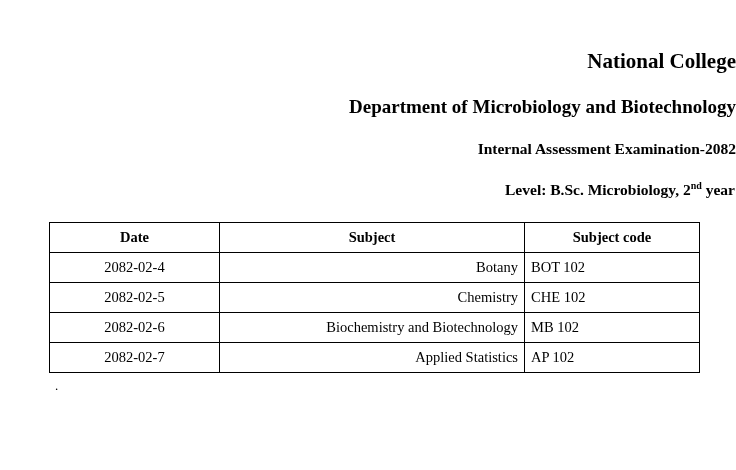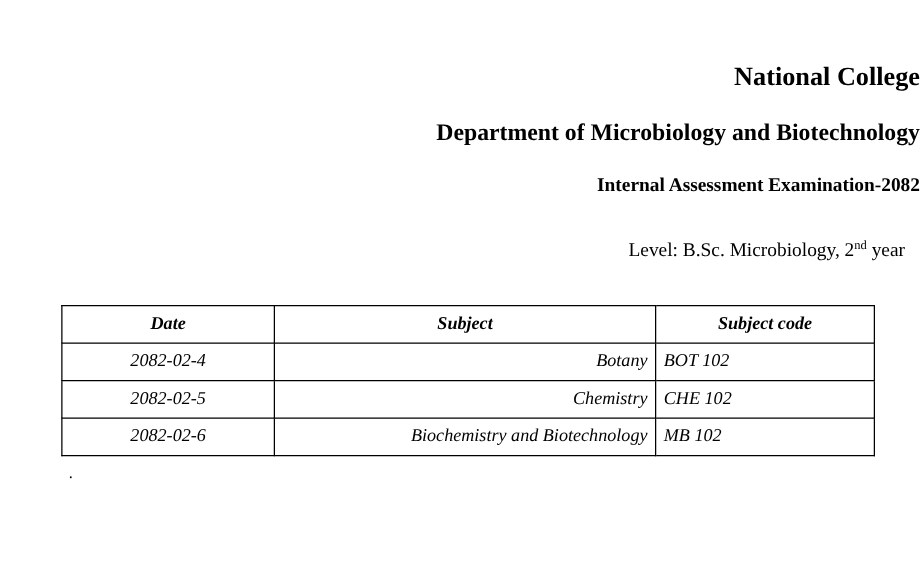--- a/index.html
+++ b/index.html
@@ -40,22 +40,22 @@
   }
   .subtitle-2 {
     font-size: 15.5px;
     font-weight: bold;
     margin: 0;
     padding-top: 22px;
     line-height: 1.1;
   }
   .subtitle-3 {
     font-size: 15.5px;
-    font-weight: normal;
-    margin: 12px;
+    font-weight: bold;
+    margin: 1px;
     padding-top: 23px;
     line-height: 1.1;
   }
   .subtitle-3 sup {
     font-size: 10px;
     vertical-align: super;
     line-height: 0;
   }
   .time-line {
     font-size: 14.5px;
@@ -73,21 +73,20 @@
     width: 650px;
     table-layout: fixed;
   }
   table.exam-table th,
   table.exam-table td {
     border: 1px solid #000000;
     height: 30px;
     font-size: 14.5px;
     padding: 0 6px;
     box-sizing: border-box;
-    font-style: italic;
   }
   table.exam-table th {
     font-weight: bold;
     text-align: center;
   }
   col.col-date { width: 170px; }
   col.col-subject { width: 305px; }
   col.col-code { width: 175px; }
 
   td.cell-date { text-align: center; }
@@ -137,19 +136,24 @@
         <tr>
           <td class="cell-date">2082-02-5</td>
           <td class="cell-subject">Chemistry</td>
           <td class="cell-code">CHE 102</td>
         </tr>
         <tr>
           <td class="cell-date">2082-02-6</td>
           <td class="cell-subject">Biochemistry and Biotechnology</td>
           <td class="cell-code">MB 102</td>
         </tr>
+        <tr>
+          <td class="cell-date">2082-02-7</td>
+          <td class="cell-subject">Applied Statistics</td>
+          <td class="cell-code">AP 102</td>
+        </tr>
       </tbody>
     </table>
   </div>
 
   <div class="trailing-dot">.</div>
 
 </div>
 
 </body></html>

